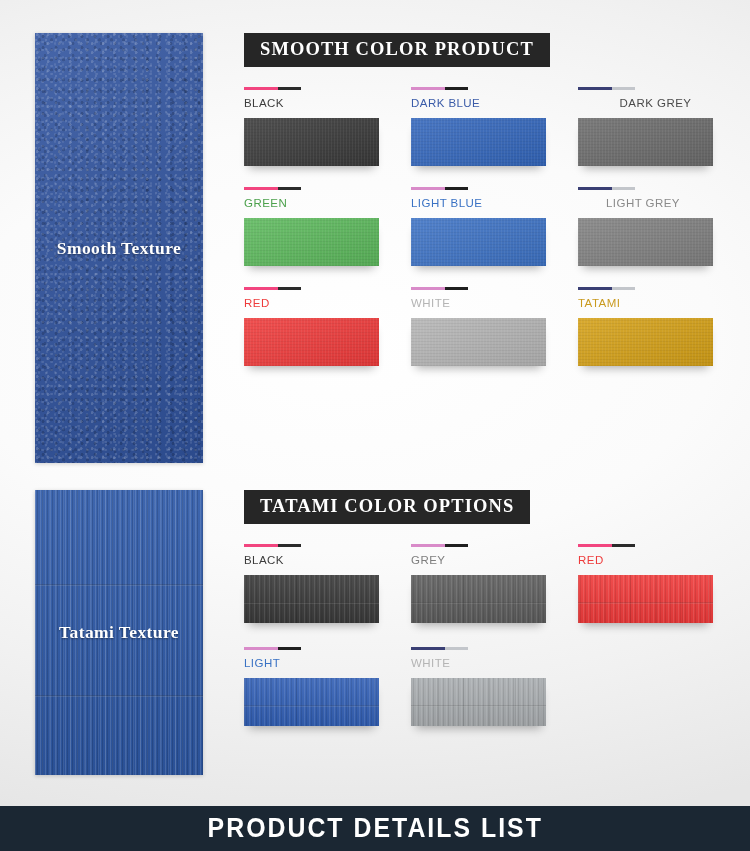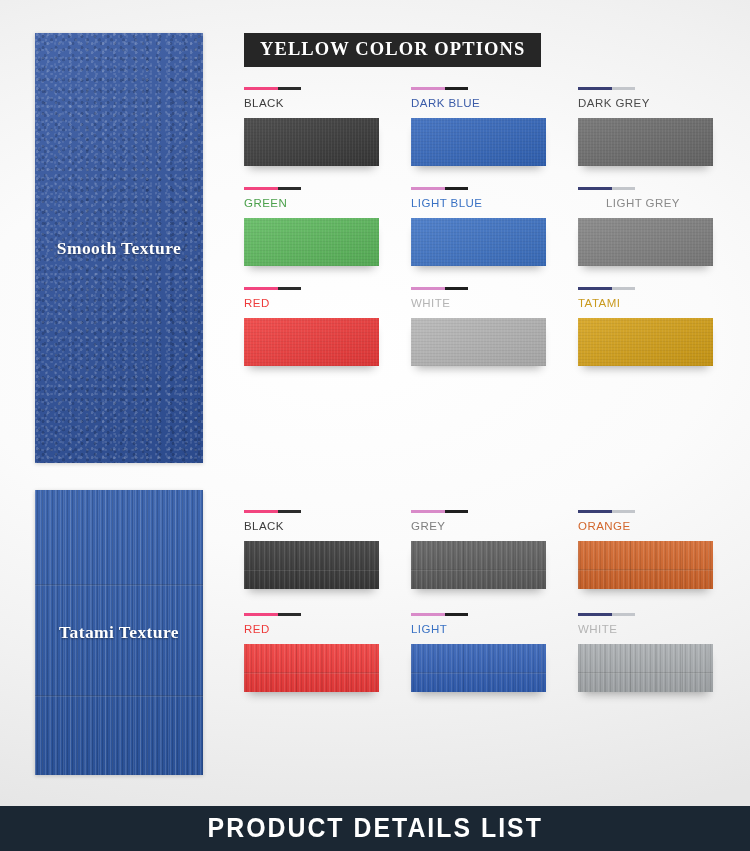--- a/index.html
+++ b/index.html
@@ -169,21 +169,21 @@
 <div class="page">
 
   <div class="section" id="section-smooth">
 
     <div class="texture-panel" id="panel-smooth">
       <div class="tex-layer grain-smooth"></div>
       <span class="panel-label">Smooth Texture</span>
     </div>
 
     <div class="content">
-      <div class="section-header">YELLOW COLOR OPTIONS</div>
+      <div class="section-header">SMOOTH COLOR PRODUCT</div>
 
       <div class="grid" id="grid-smooth">
 
         <div class="cell">
           <div class="accent-bar">
             <span class="seg-a" style="background-color: rgb(242, 69, 127);"></span>
             <span class="seg-b" style="background-color: rgb(43, 43, 43);"></span>
           </div>
           <div class="swatch-label" style="color: rgb(60, 60, 60);">BLACK</div>
           <div class="swatch" style="background-color: rgb(58, 58, 58);">
@@ -200,21 +200,21 @@
           <div class="swatch" style="background-color: rgb(51, 102, 187);">
             <span class="tx tx-smooth"></span>
           </div>
         </div>
 
         <div class="cell">
           <div class="accent-bar">
             <span class="seg-a" style="background-color: rgb(58, 63, 116);"></span>
             <span class="seg-b" style="background-color: rgb(195, 198, 203);"></span>
           </div>
-          <div class="swatch-label" style="color: rgb(74, 74, 74);">DARK GREY</div>
+          <div class="swatch-label" style="color: rgb(74, 74, 74); text-align: center;">DARK GREY</div>
           <div class="swatch" style="background-color: rgb(107, 107, 107);">
             <span class="tx tx-smooth"></span>
           </div>
         </div>
 
         <div class="cell">
           <div class="accent-bar">
             <span class="seg-a" style="background-color: rgb(242, 69, 127);"></span>
             <span class="seg-b" style="background-color: rgb(43, 43, 43);"></span>
           </div>
@@ -286,20 +286,21 @@
   <div class="section" id="section-tatami">
 
     <div class="texture-panel" id="panel-tatami">
       <div class="tex-layer grain-tatami"></div>
       <div class="seam" style="top:33%"></div>
       <div class="seam" style="top:72%"></div>
       <span class="panel-label">Tatami Texture</span>
     </div>
 
     <div class="content">
+      <div class="section-header">TATAMI COLOR OPTIONS</div>
 
       <div class="grid" id="grid-tatami">
 
         <div class="cell">
           <div class="accent-bar">
             <span class="seg-a" style="background-color: rgb(242, 69, 127);"></span>
             <span class="seg-b" style="background-color: rgb(43, 43, 43);"></span>
           </div>
           <div class="swatch-label" style="color: rgb(60, 60, 60);">BLACK</div>
           <div class="swatch" style="background-color: rgb(59, 59, 59);">
@@ -313,31 +314,20 @@
             <span class="seg-a" style="background-color: rgb(217, 139, 201);"></span>
             <span class="seg-b" style="background-color: rgb(31, 31, 31);"></span>
           </div>
           <div class="swatch-label" style="color: rgb(126, 126, 126);">GREY</div>
           <div class="swatch" style="background-color: rgb(94, 94, 94);">
             <span class="tx tx-tatami"></span>
             <span class="tatami-seam"></span>
           </div>
         </div>
 
-        <div class="cell">
-          <div class="accent-bar">
-            <span class="seg-a" style="background-color: rgb(58, 63, 116);"></span>
-            <span class="seg-b" style="background-color: rgb(195, 198, 203);"></span>
-          </div>
-          <div class="swatch-label" style="color: rgb(210, 102, 44);">ORANGE</div>
-          <div class="swatch" style="background-color: rgb(210, 102, 44);">
-            <span class="tx tx-tatami"></span>
-            <span class="tatami-seam"></span>
-          </div>
-        </div>
 
         <div class="cell">
           <div class="accent-bar">
             <span class="seg-a" style="background-color: rgb(242, 69, 127);"></span>
             <span class="seg-b" style="background-color: rgb(43, 43, 43);"></span>
           </div>
           <div class="swatch-label" style="color: rgb(238, 59, 59);">RED</div>
           <div class="swatch" style="background-color: rgb(238, 59, 59);">
             <span class="tx tx-tatami"></span>
             <span class="tatami-seam"></span>

